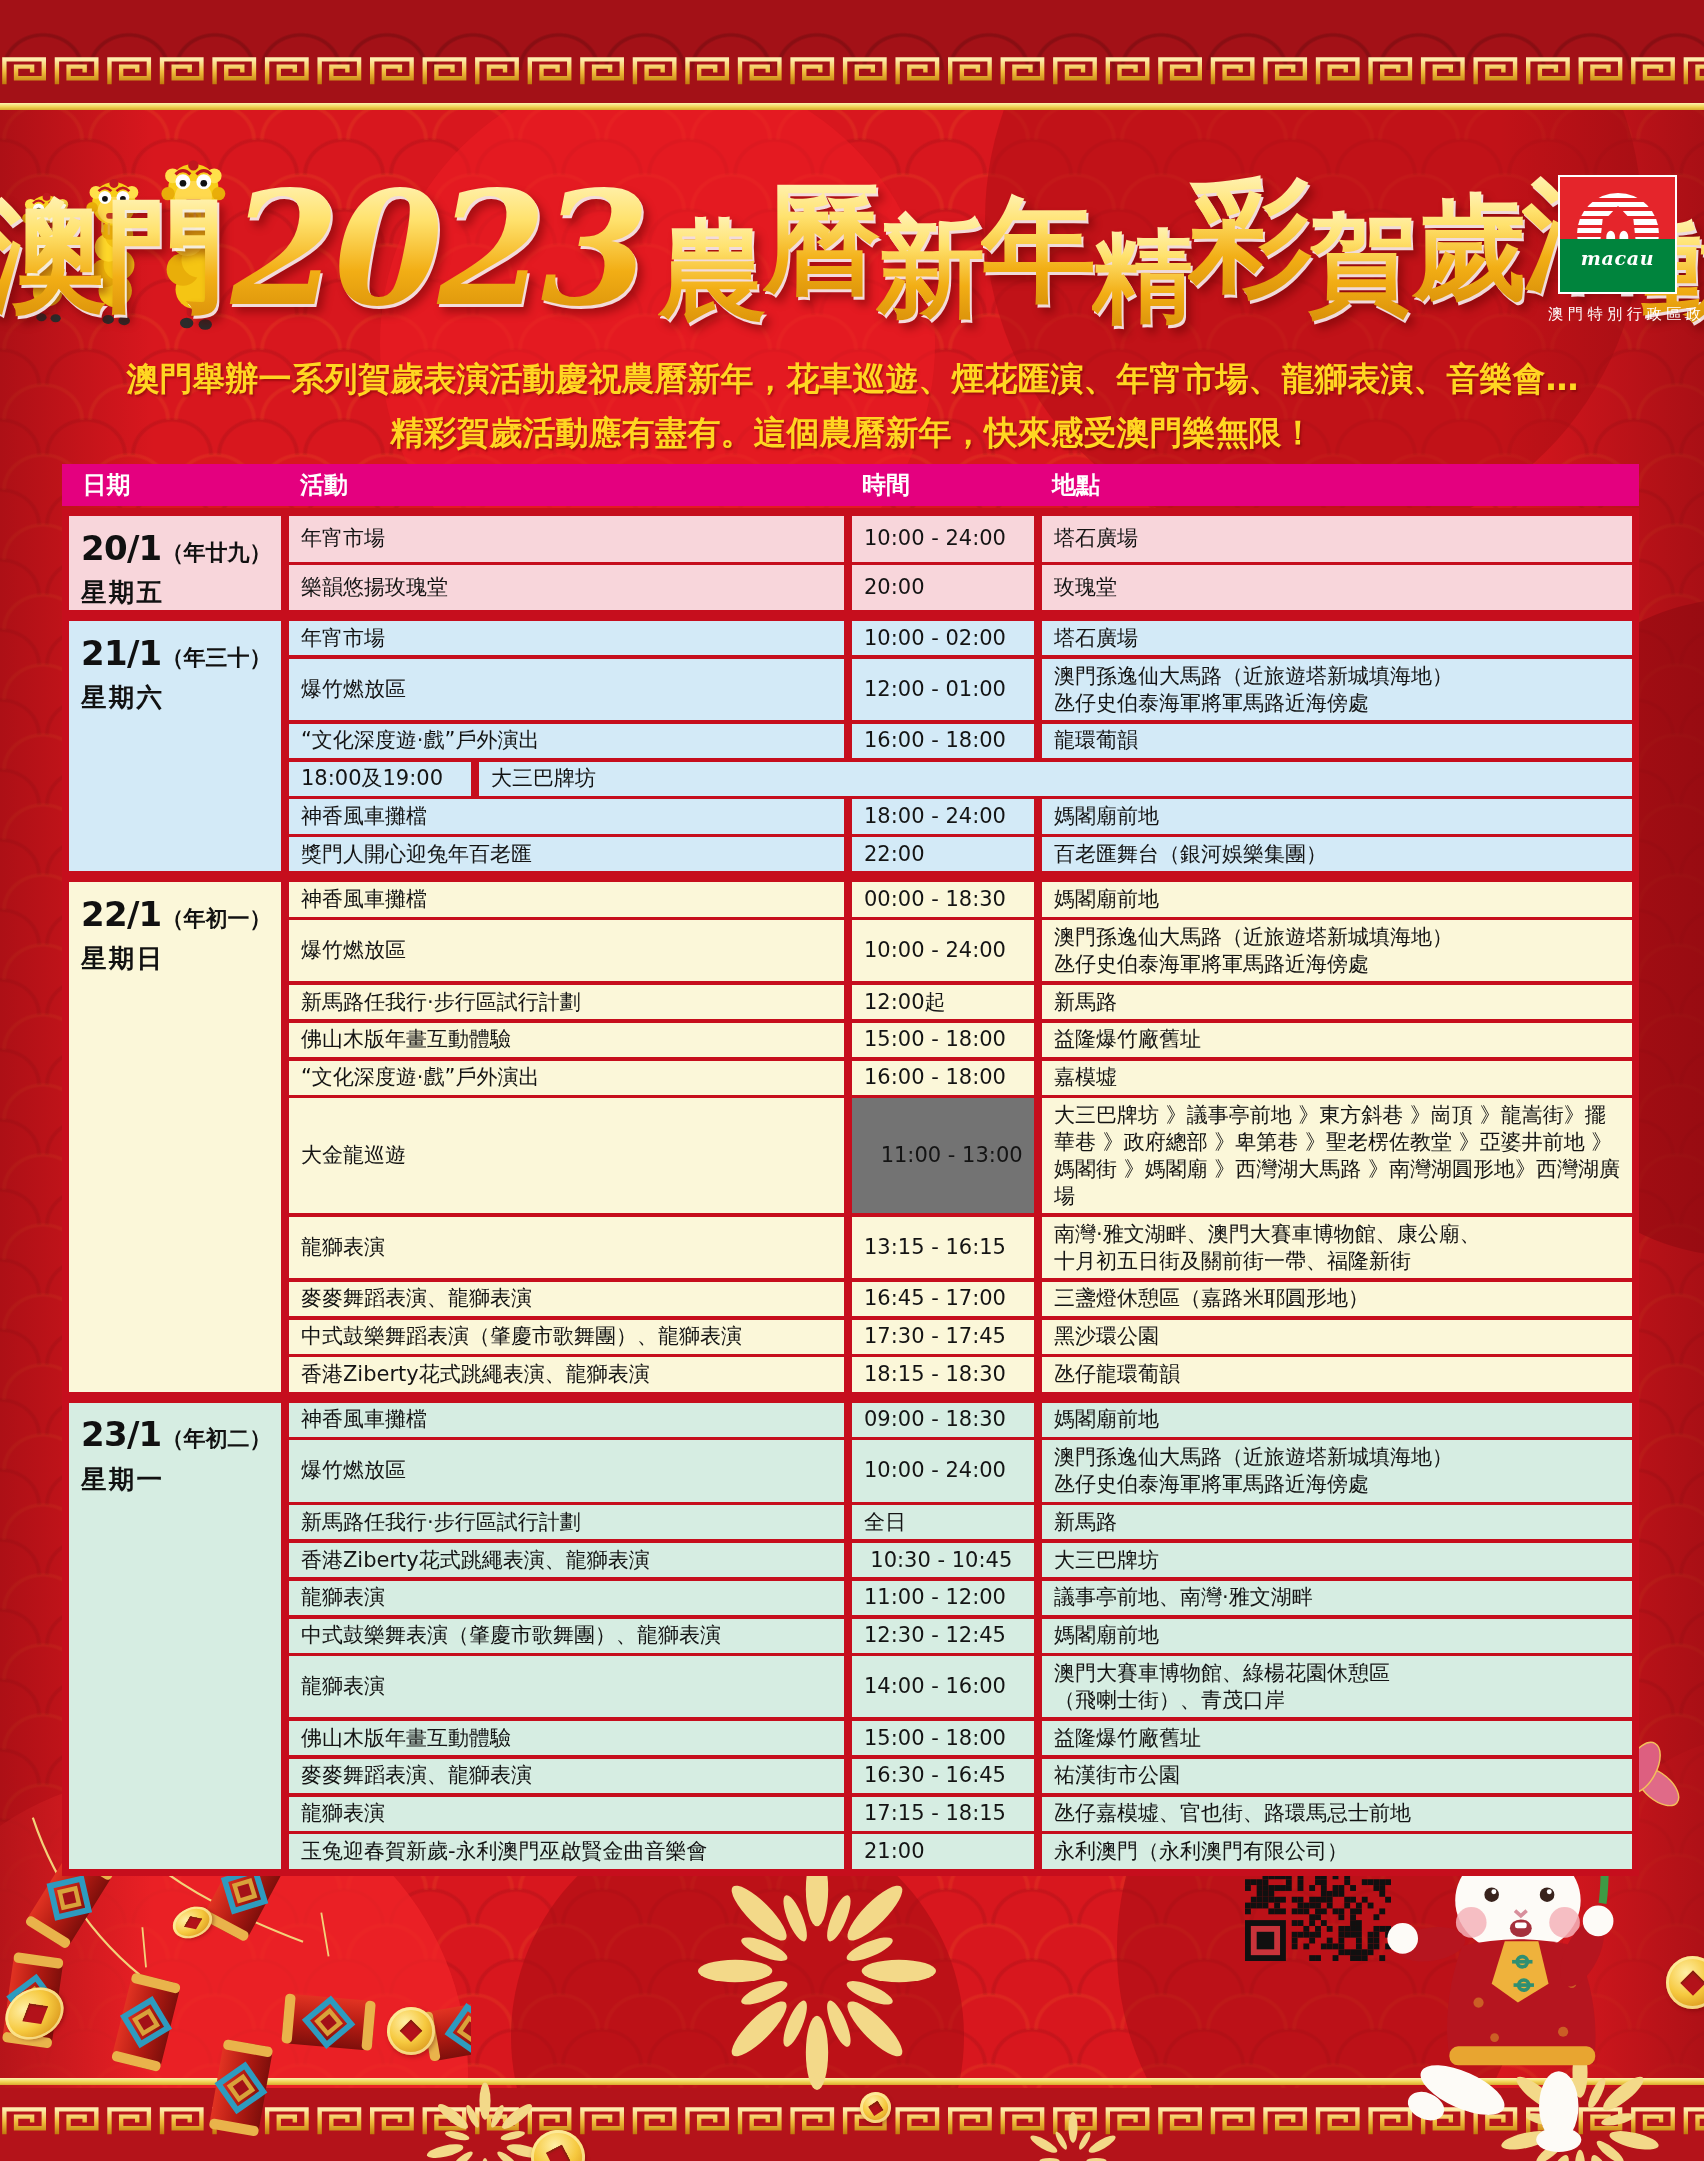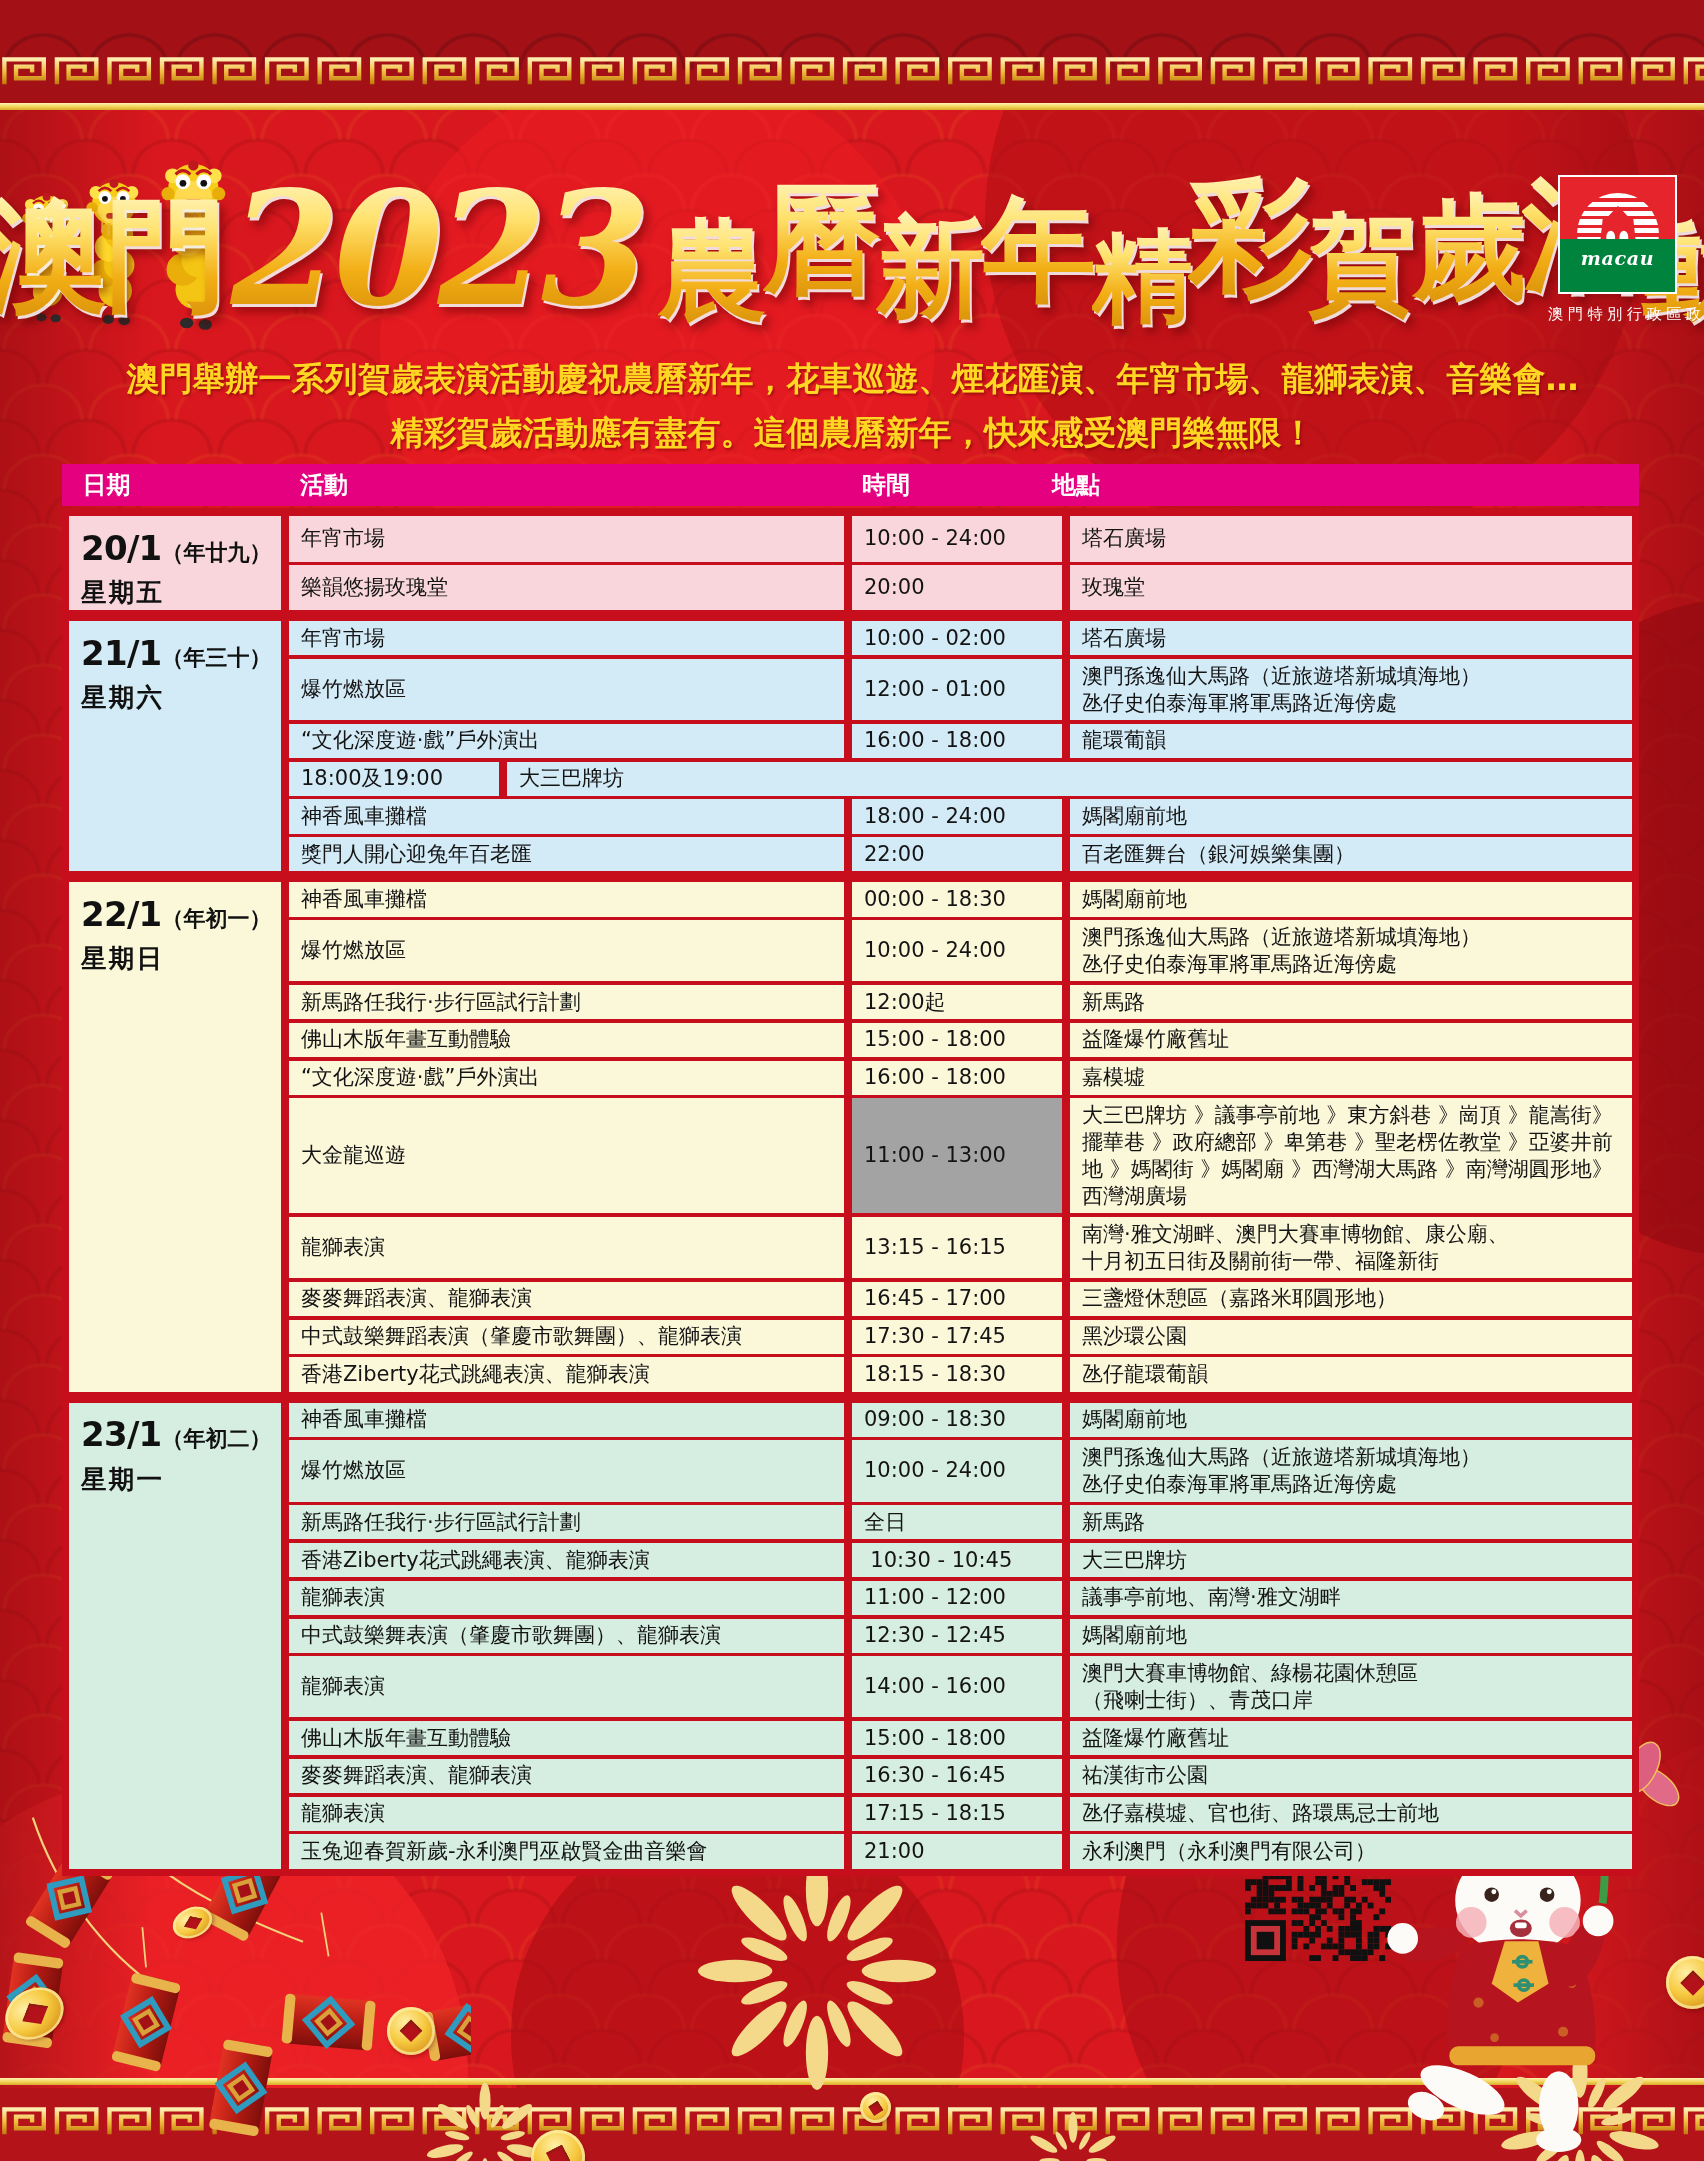--- a/index.html
+++ b/index.html
@@ -60,21 +60,21 @@
   .group { display:flex; gap:8px; }
   .date-cell { width:212px; padding:11.7px 5.8px 0 11.7px; color:#111; }
   .d-main { font-size:34px; font-weight:bold; letter-spacing:-0.7px; }
   .d-lunar { font-size:22px; font-weight:bold; }
   .d-week { font-size:25.5px; font-weight:bold; margin-top:7.3px; letter-spacing:2.2px; }
   .rows { flex:1; display:flex; flex-direction:column; gap:3.6px; }
   .row { display:flex; gap:8px; flex:1; }
   .cell { display:flex; align-items:center; min-height:32px; padding:3.6px 11.7px; font-size:21px;
           line-height:27px; color:#141414; }
   .cell.activity { width:555px; }
-  .cell.time { width:210px; }
+  .cell.time { width:182px; }
   .cell.location { flex:1; white-space:pre-line; }
 
   
   .deco { position:absolute; z-index:2; }
   .coin { position:absolute; z-index:2; border-radius:50%;
           background:radial-gradient(circle at 38% 32%,#ffefa6 0%,#f6c93f 45%,#d9951b 80%,#b4730d 100%);
           box-shadow:inset 0 0 0 2.9px rgba(255,243,180,.65), 1.5px 2.2px 4.4px rgba(90,0,0,.35); }
   .coin::after { content:""; position:absolute; left:50%; top:50%; width:34%; height:34%;
           transform:translate(-50%,-50%) rotate(45deg); background:#b3121a;
           box-shadow:inset 1.5px 1.5px 2.2px rgba(90,40,0,.6); }
@@ -388,21 +388,21 @@
             </div>
             <div class="cell time" style="background: rgb(251, 247, 217);">
               <span>16:00 - 18:00</span>
             </div>
             <div class="cell location" style="background: rgb(251, 247, 217);"><span>嘉模墟</span></div>
           </div>
           <div class="row">
             <div class="cell activity" style="background: rgb(251, 247, 217);">
               <span>大金龍巡遊</span>
             </div>
-            <div class="cell time" style="background: #a3a3a3;">
+            <div class="cell time" style="background: #737373; justify-content: flex-end;">
               <span>11:00 - 13:00</span>
             </div>
             <div class="cell location" style="background: rgb(251, 247, 217);"><span>大三巴牌坊 》議事亭前地 》東方斜巷 》崗頂 》龍嵩街》擺華巷 》政府總部 》卑第巷 》聖老楞佐教堂 》亞婆井前地 》媽閣街  》媽閣廟 》西灣湖大馬路 》南灣湖圓形地》西灣湖廣場</span></div>
           </div>
           <div class="row">
             <div class="cell activity" style="background: rgb(251, 247, 217);">
               <span>龍獅表演</span>
             </div>
             <div class="cell time" style="background: rgb(251, 247, 217);">
               <span>13:15 - 16:15</span>

